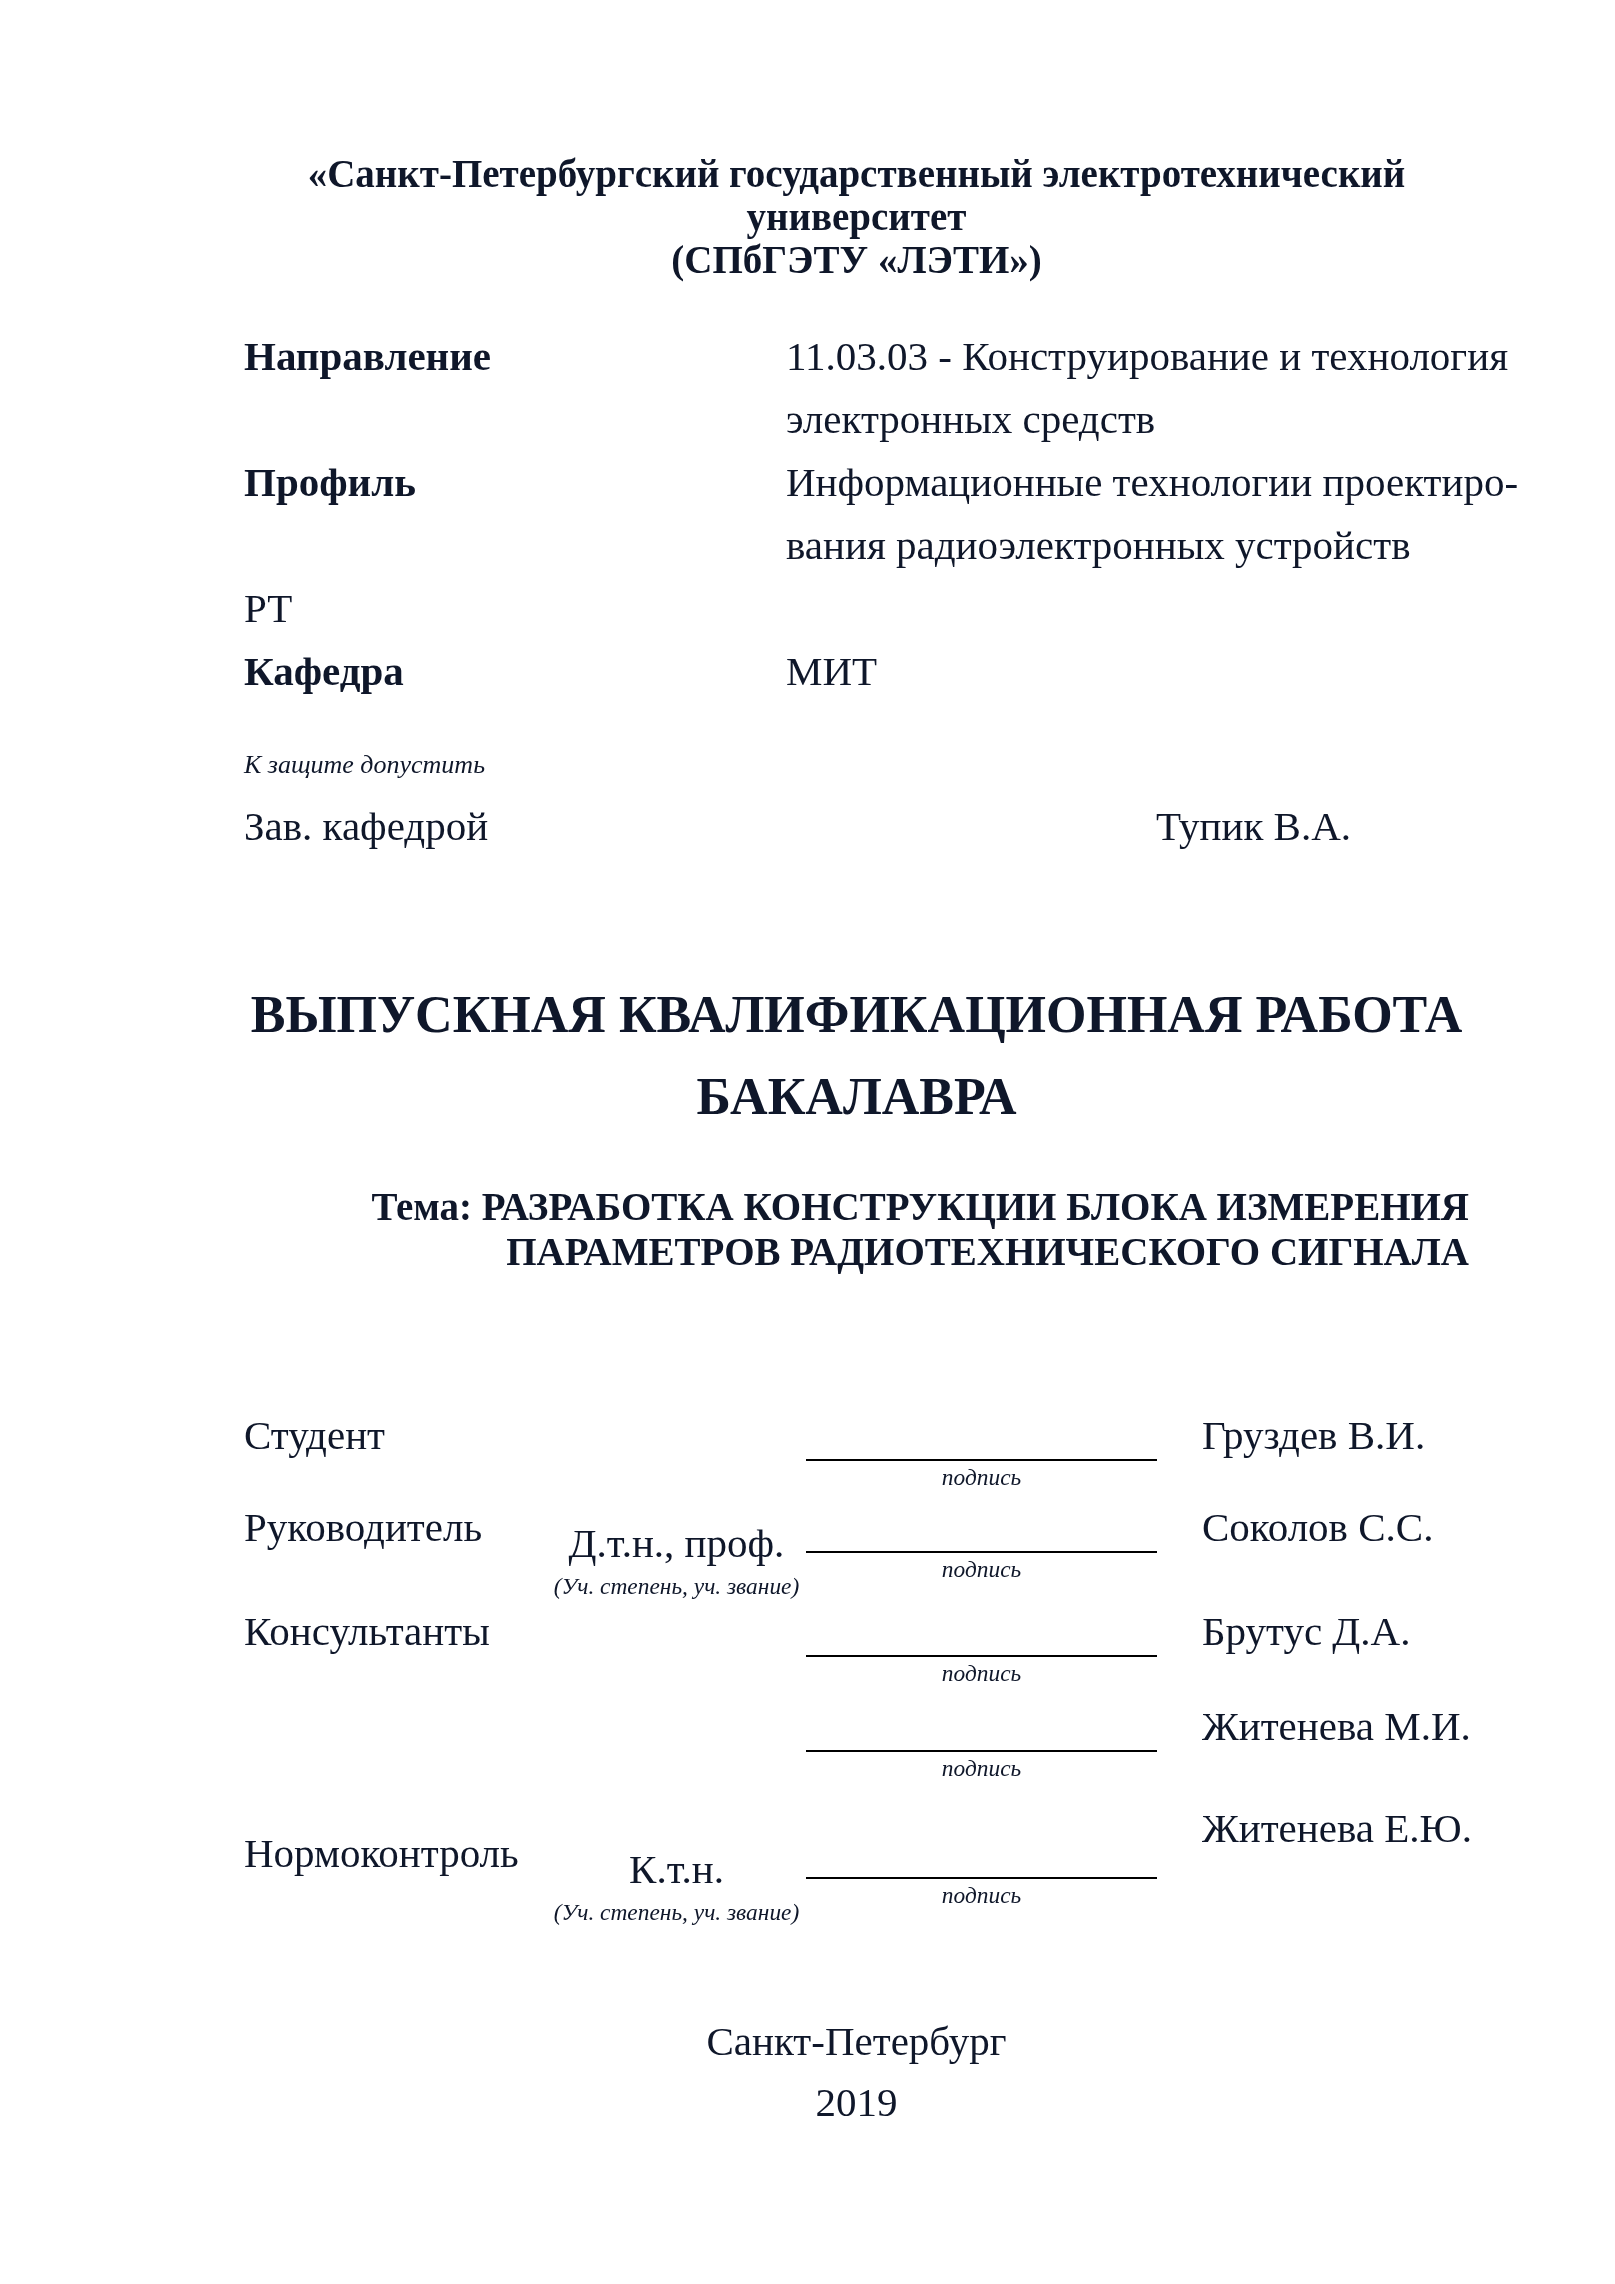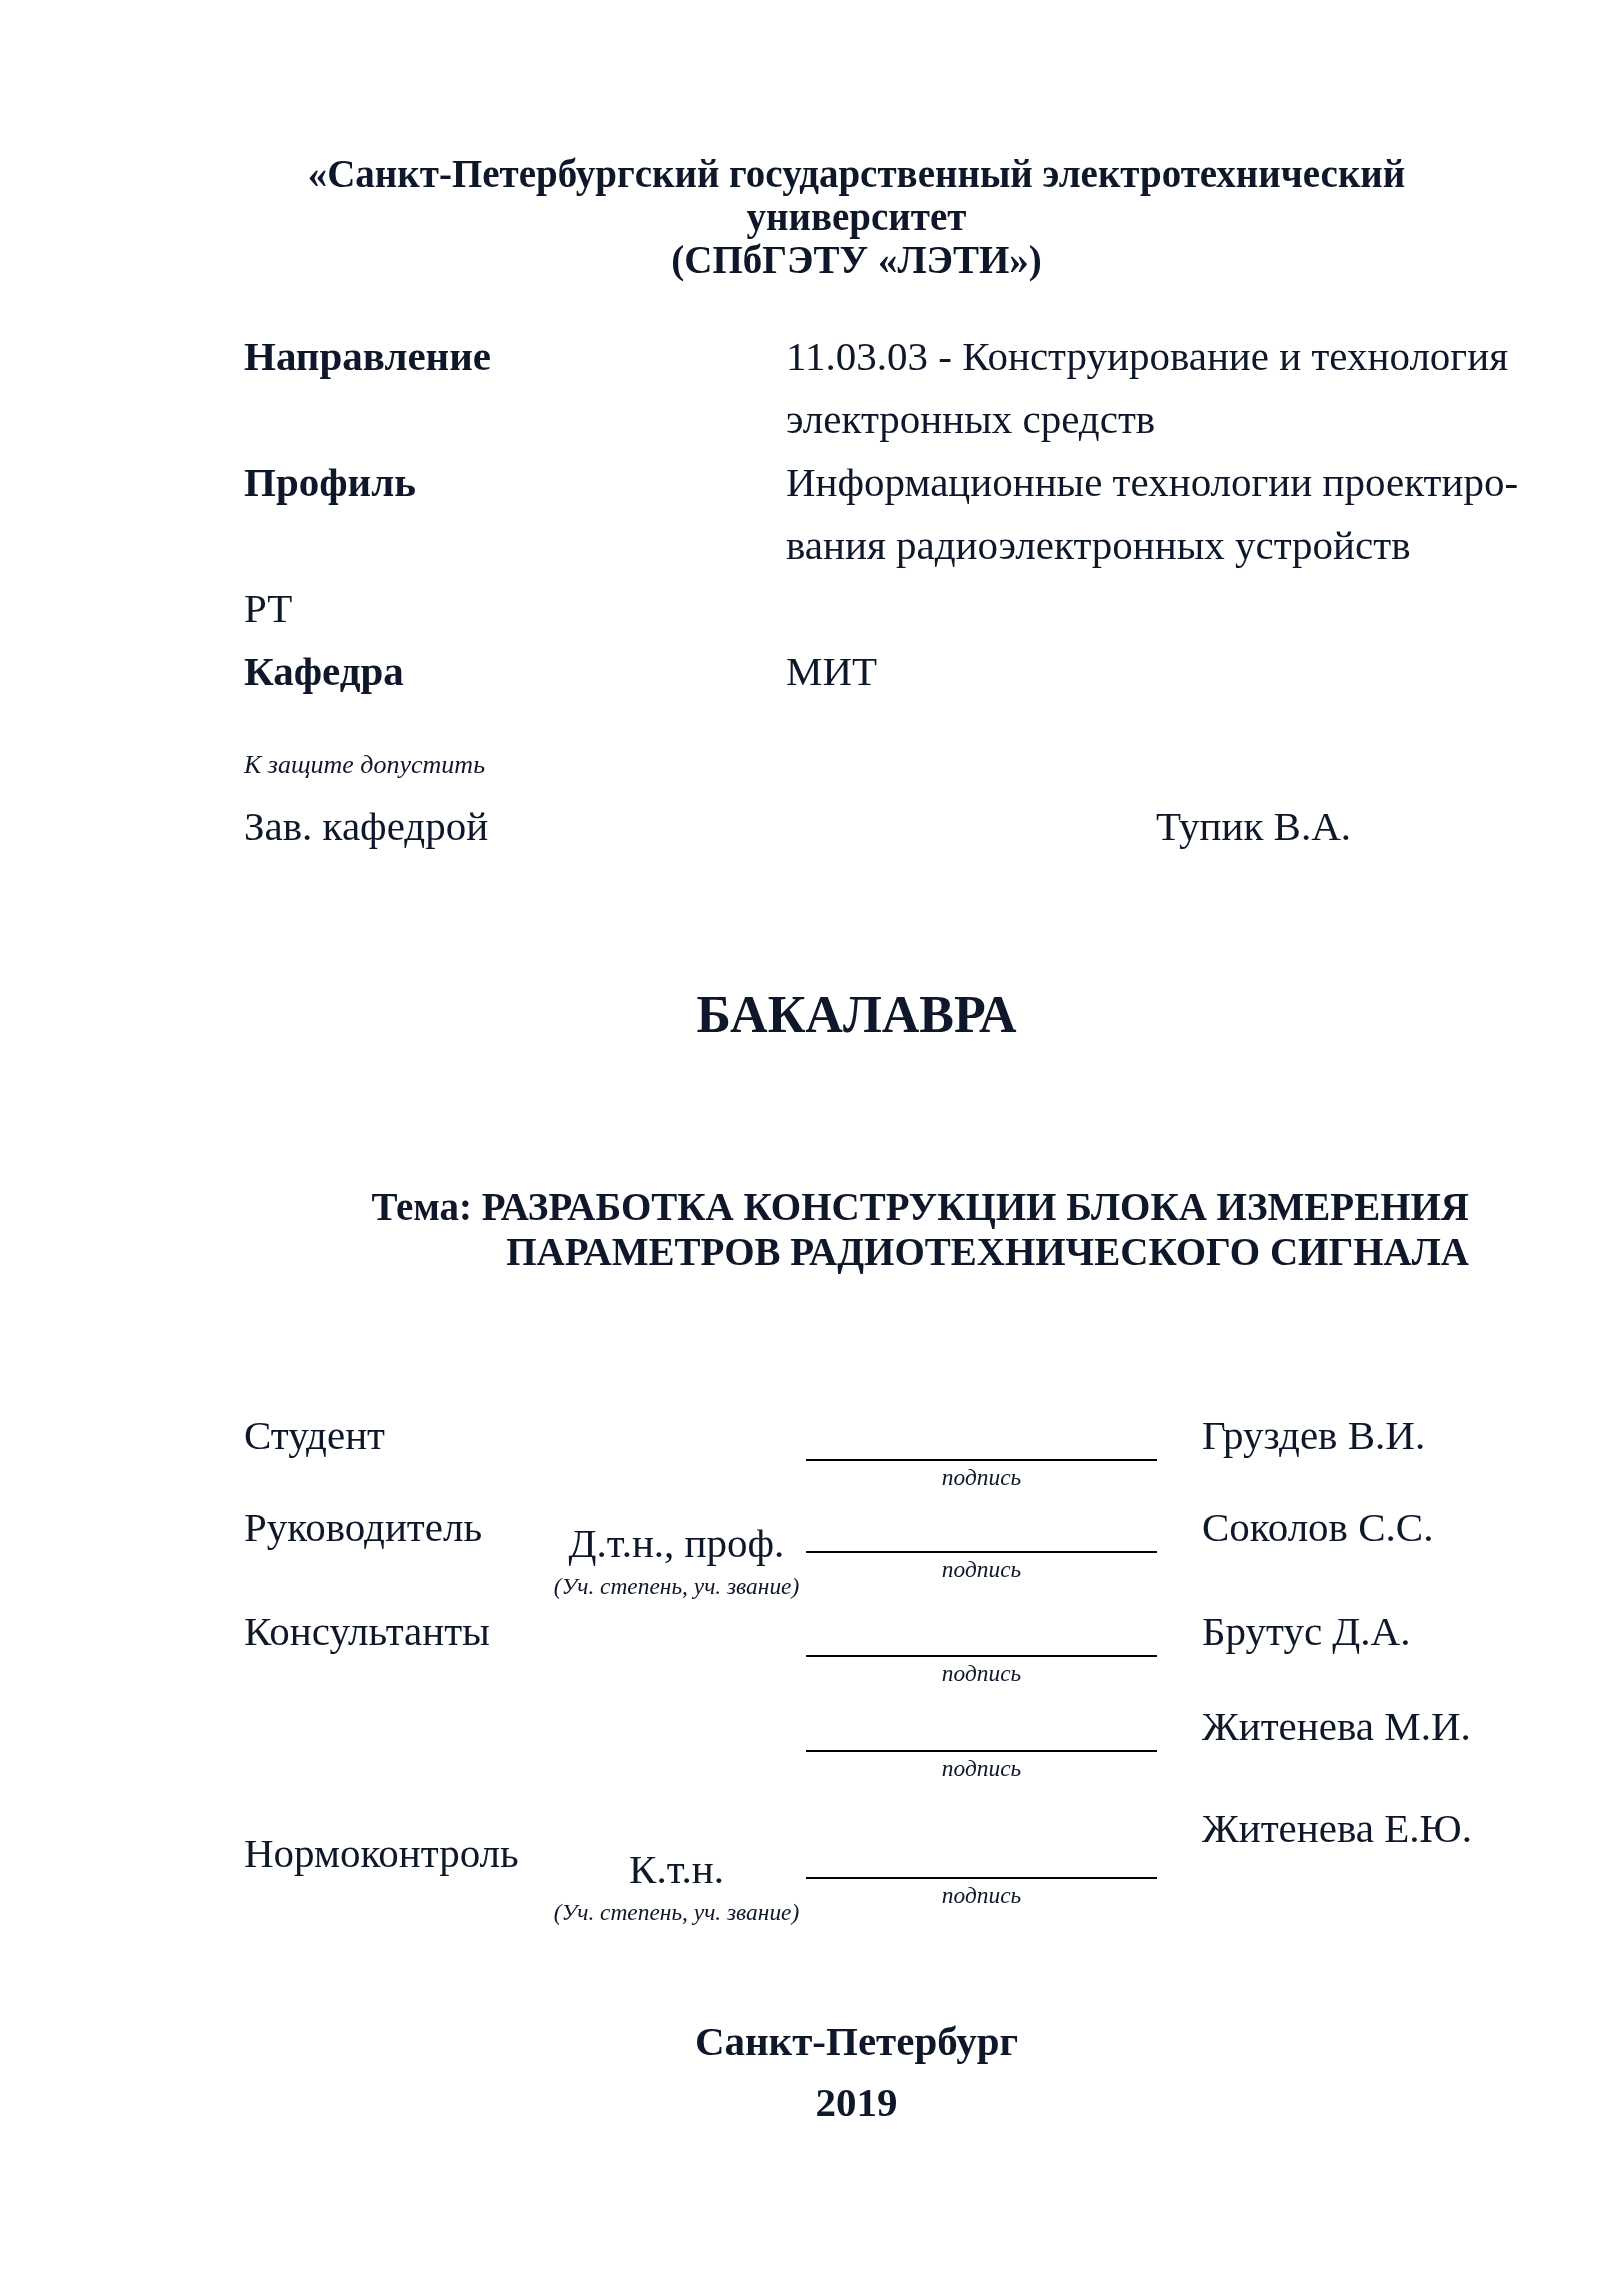--- a/index.html
+++ b/index.html
@@ -53,21 +53,21 @@
   .caption{
     font-size:23.4px;font-style:italic;line-height:26.6px;
     margin-top:3.1px;text-align:center;white-space:nowrap;
   }
   .sr-degree .caption{margin-top:6.3px;}
   .sr-name{position:absolute;left:958px;top:0;line-height:48px;white-space:nowrap;}
   .sr-name.raised{transform:translateY(-25px);}
   
   .footer{
     position:absolute;left:244px;width:1225px;top:2011px;
-    text-align:center;font-size:41px;line-height:61px;font-weight:bold;
+    text-align:center;font-size:41px;line-height:61px;
   }
 </style>
 </head>
 <body>
 
 <div class="page">
 
   <div class="u-header">
     <div>«Санкт-Петербургский государственный электротехнический университет</div>
     <div>(СПбГЭТУ «ЛЭТИ»)</div>
@@ -100,20 +100,21 @@
     </div>
 
   <div class="admit-note">К защите допустить</div>
 
   <div class="admit-row">
     <span>Зав. кафедрой</span>
     <span class="head-name">Тупик В.А.</span>
   </div>
 
   <div class="main-title">
+    <div>ВЫПУСКНАЯ КВАЛИФИКАЦИОННАЯ РАБОТА</div>
     <div>БАКАЛАВРА</div>
   </div>
 
   <div class="theme">
     <div>Тема: РАЗРАБОТКА КОНСТРУКЦИИ БЛОКА ИЗМЕРЕНИЯ</div>
     <div>ПАРАМЕТРОВ РАДИОТЕХНИЧЕСКОГО СИГНАЛА</div>
   </div>
 
   <div class="sig-block" id="sig-block">
       <div class="sig-row" style="top: 1411px;">

